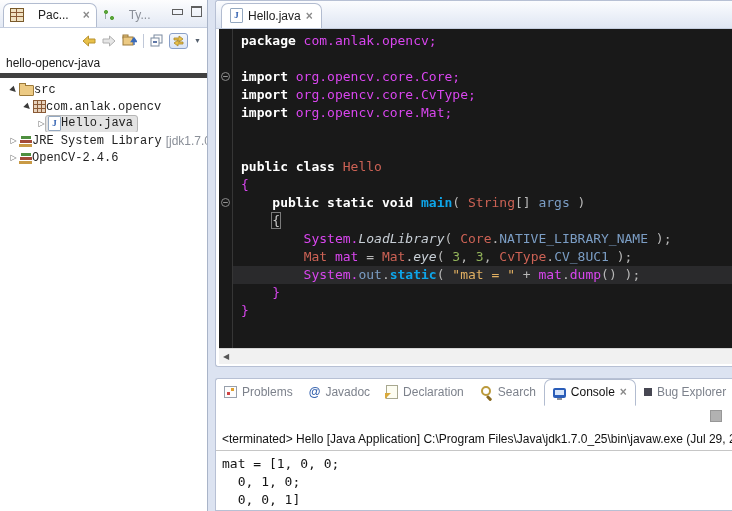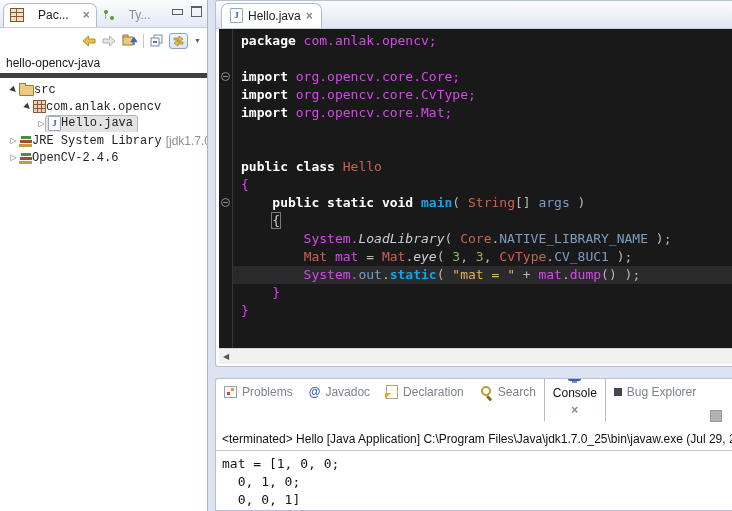--- a/index.html
+++ b/index.html
@@ -107,21 +107,21 @@
   .tk-b { color:#c9c9c9; box-shadow:0 0 0 1px #7a7a7a; }
   .hscroll { position:absolute; left:3px; right:0; bottom:2px; height:15px; background:#f1f1f1;
     border-top:1px solid #d5d5d5; display:flex; align-items:center; }
   .hscroll .arr { color:#555; font-size:8px; padding-left:4px; }
   
   .bottom-panel { position:absolute; left:215px; top:378px; width:517px; height:133px;
     background:#fff; border:1px solid #b7c0d4; border-right:none; border-radius:3px 0 0 0;
     box-sizing:border-box; overflow:hidden; }
   .btabbar { height:27px; display:flex; align-items:center; padding-left:0; white-space:nowrap; }
   .btab { display:flex; align-items:center; gap:5px; padding:5px 8px 6px; color:#7d828c; }
-  .btab.active { border:1px solid #b2bcd0; border-bottom:1px solid #fff; border-radius:7px 7px 0 0; color:#111;flex-direction:column; }
+  .btab.active { border:1px solid #b2bcd0; border-bottom:1px solid #fff; border-radius:7px 7px 0 0; color:#111; }
   .console-toolbar { height:24px; position:relative; }
   .term-square { position:absolute; right:10px; top:4px; width:10px; height:10px;
     background:#b2b2b2; border:1px solid #979797; }
   .console-title { padding:2px 0 4px 6px; color:#111; border-bottom:1px solid #c6c6c6;
     white-space:nowrap; overflow:hidden; }
   .console-out { padding:4px 0 0 6px; font-family:"DejaVu Sans Mono","Liberation Mono",monospace;
     font-size:13px; color:#141414; line-height:18px; }
   .console-out div { white-space:pre; }
 </style>
 </head>

